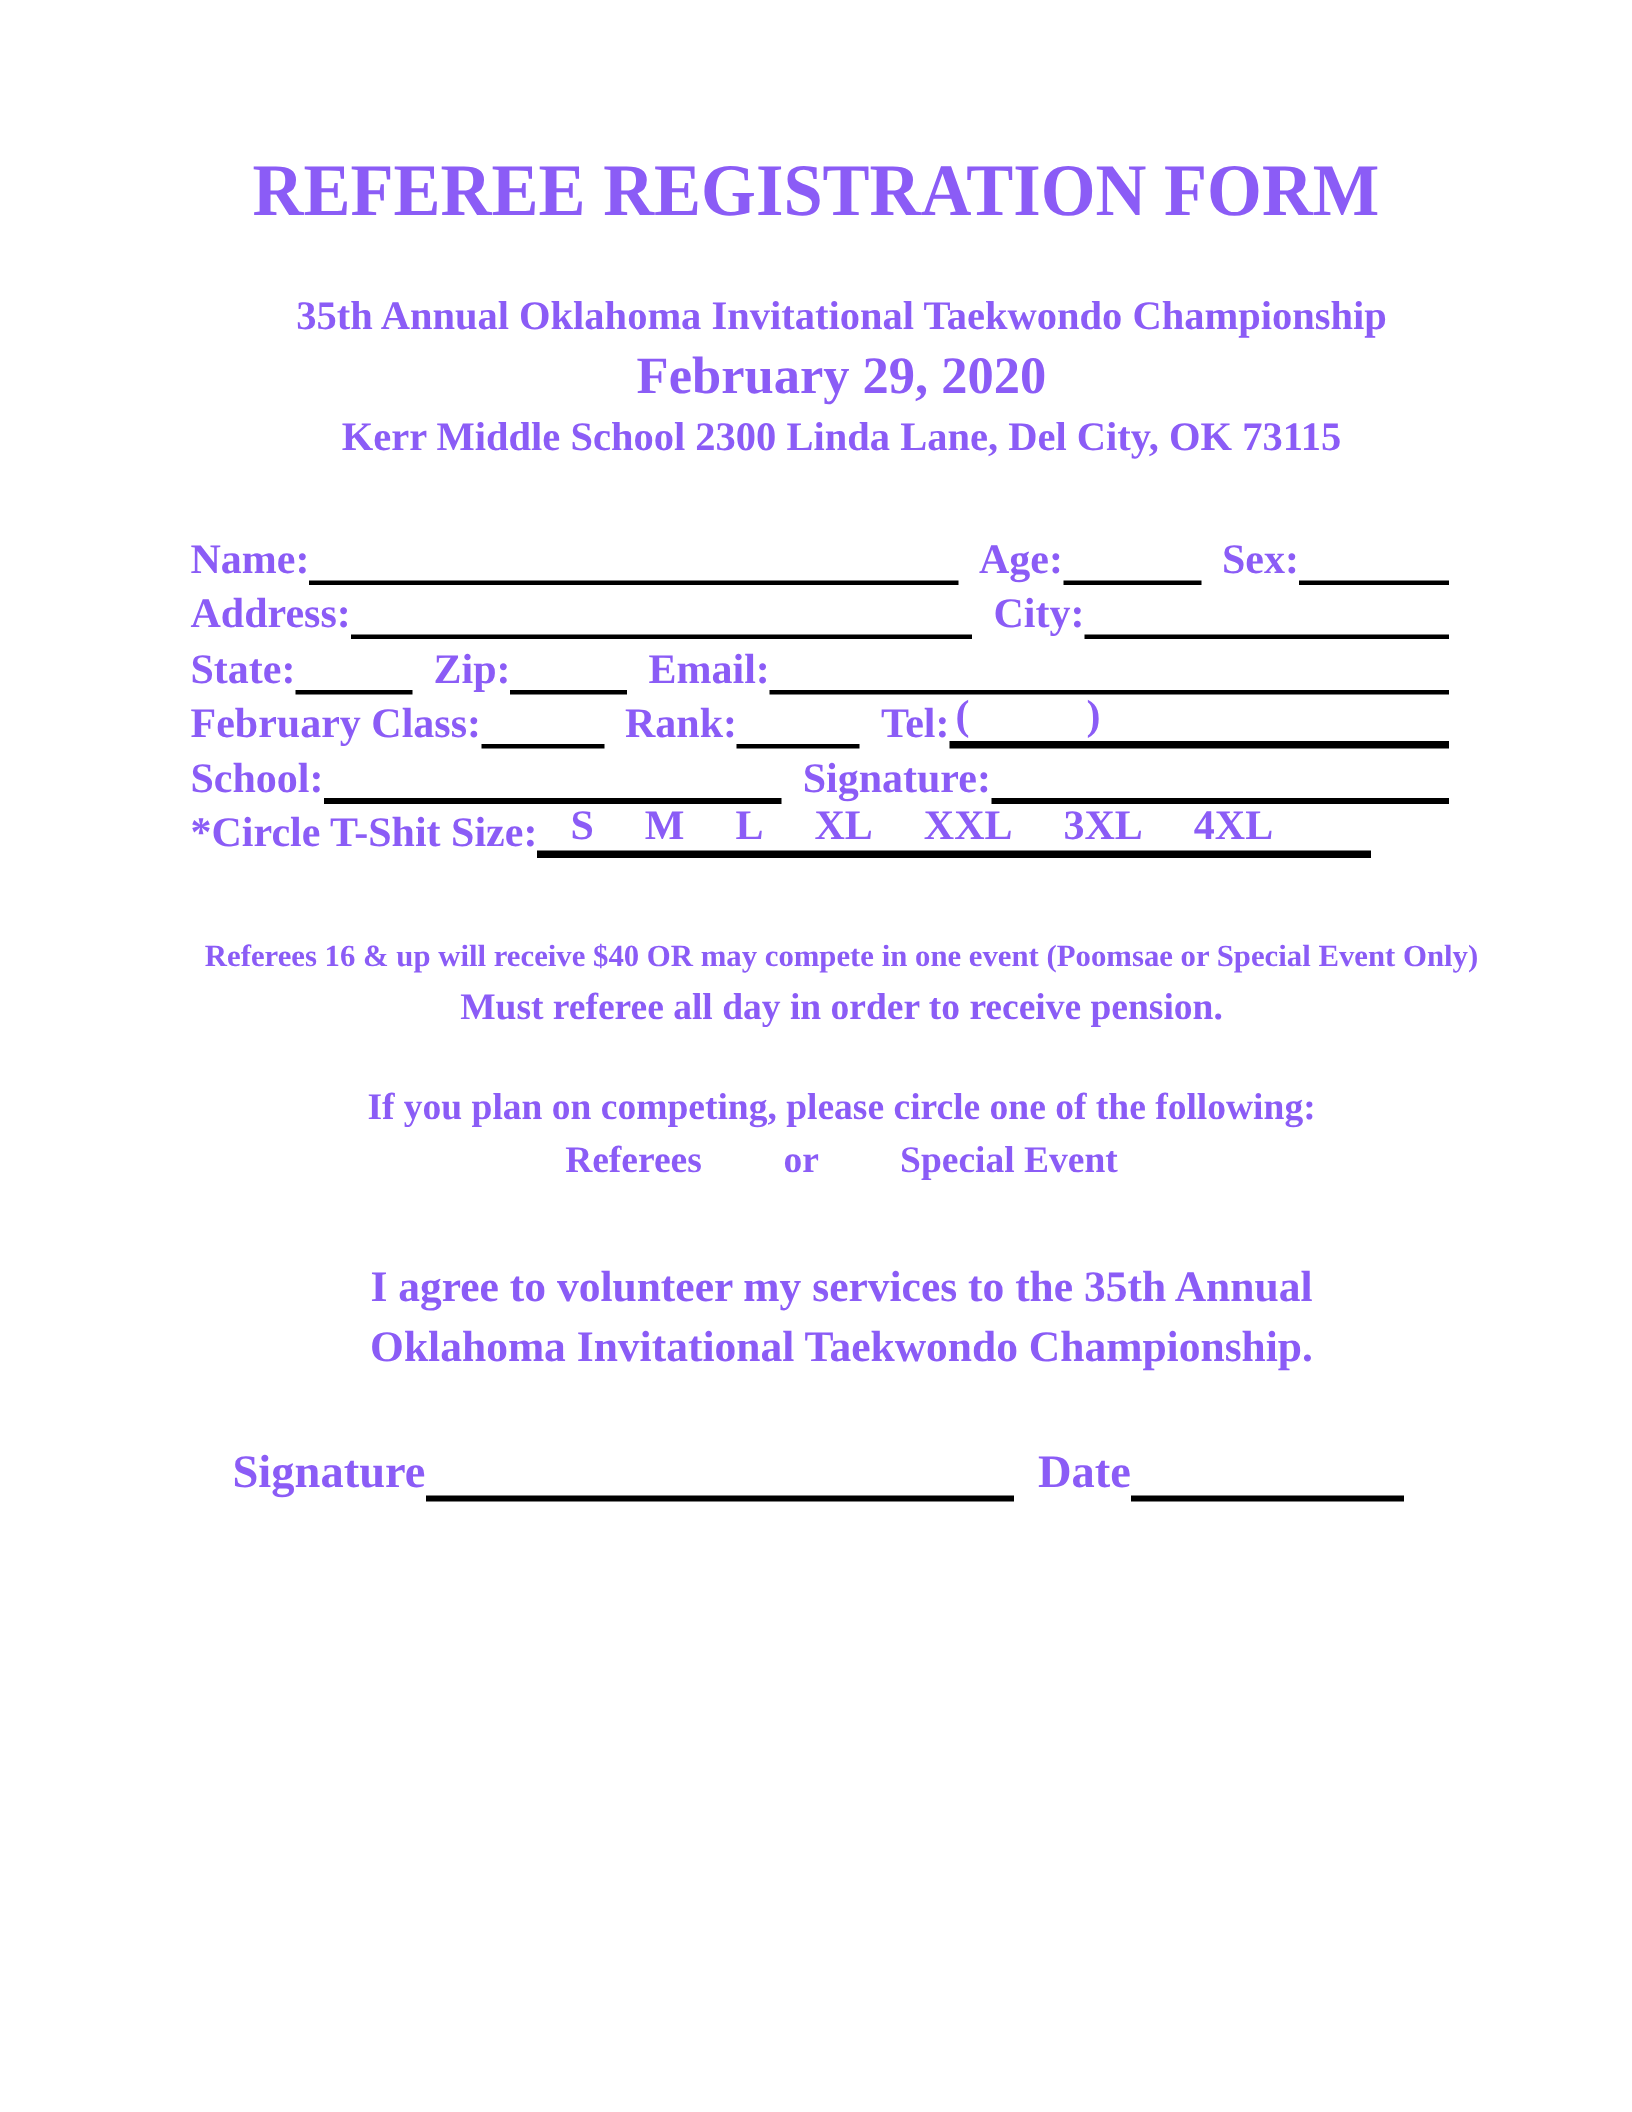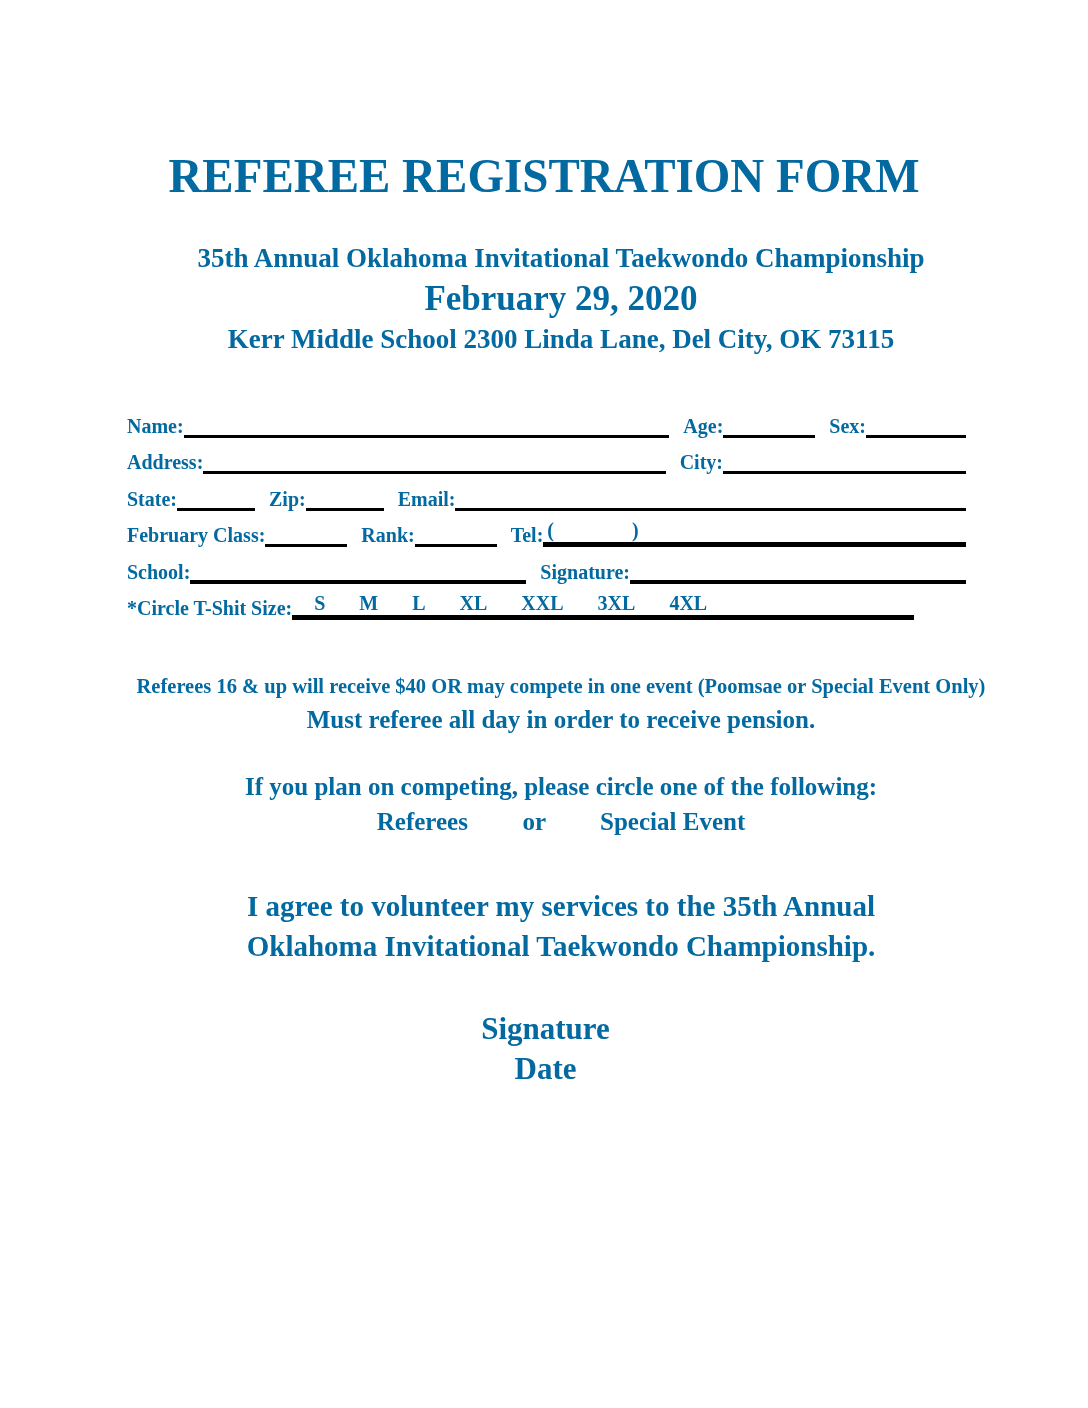--- a/index.html
+++ b/index.html
@@ -5,26 +5,25 @@
   html, body {
     margin: 0;
     padding: 0;
     background: #ffffff;
   }
   .page {
     position: relative;
     width: 1088px;
     height: 1052px;
     background: #ffffff;
-    color: #0369a1;
+    color: #8b5cf6;
     font-family: "Liberation Serif", "DejaVu Serif", serif;
     font-weight: bold;
     overflow: hidden;
     box-sizing: border-box;
-    margin-top: 48px;
   }
   .center { text-align: center; padding-left: 34px; }
 
   .title {
     margin: 0;
     padding-top: 100px;
     font-size: 47px;
     letter-spacing: 0px;
     line-height: 1.1;
     text-align: center;
@@ -41,21 +40,21 @@
     line-height: 1.2;
   }
   .event-location {
     margin-top: 3px;
     font-size: 27px;
     line-height: 1.2;
   }
 
   .form-block {
     margin: 46px 122px 0 127px;
-    font-size: 20px;
+    font-size: 28px;
     text-align: center;
   }
   .row {
     display: flex;
     align-items: flex-end;
     height: 36.5px;
     white-space: nowrap;
   }
   .lbl { flex: 0 0 auto; }
   .fill {
@@ -118,26 +117,25 @@
   .compete-options .opt-gap { display: inline-block; width: 42px; }
 
   .agreement {
     margin-top: 50px;
     font-size: 29px;
     line-height: 1.4;
   }
 
   .sig-row {
     display: flex;
-    align-items: center;
+    align-items: flex-start;
     margin: 44px 152px 0 155px;
     font-size: 31px;
     height: 42px;
     white-space: nowrap;
-    flex-direction: column;
   }
   .sig-fill {
     flex: 1 1 auto;
     border-bottom: 4px solid #000;
     height: 34px;
     margin-right: 16px;
   }
   .date-fill {
     flex: 0 0 182px;
     border-bottom: 4px solid #000;

